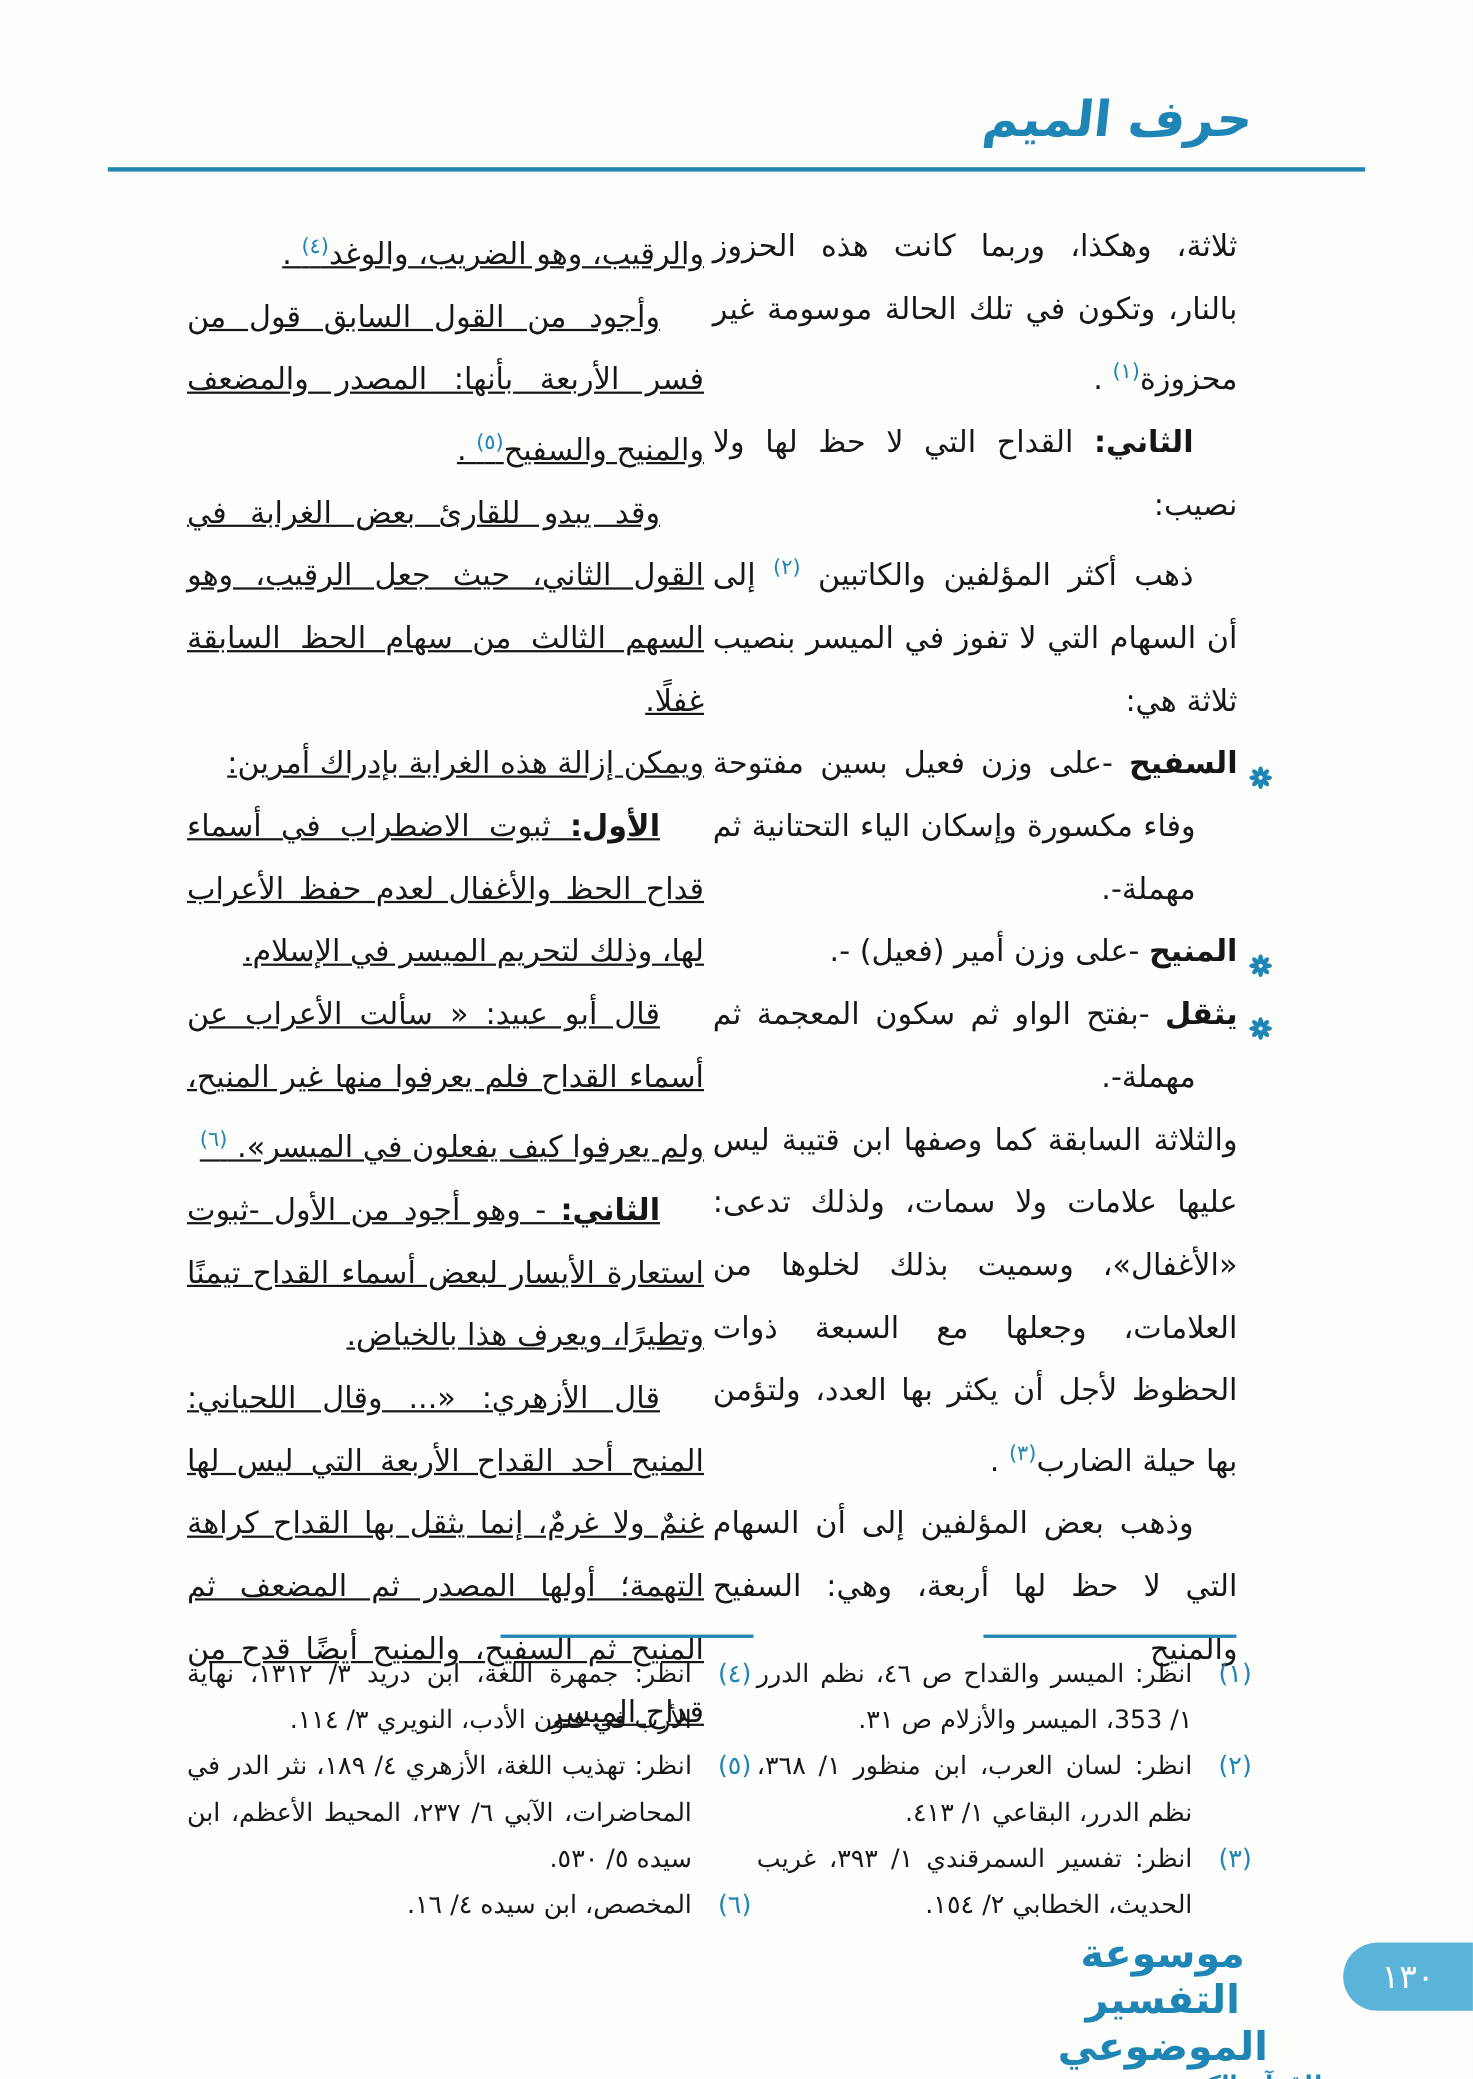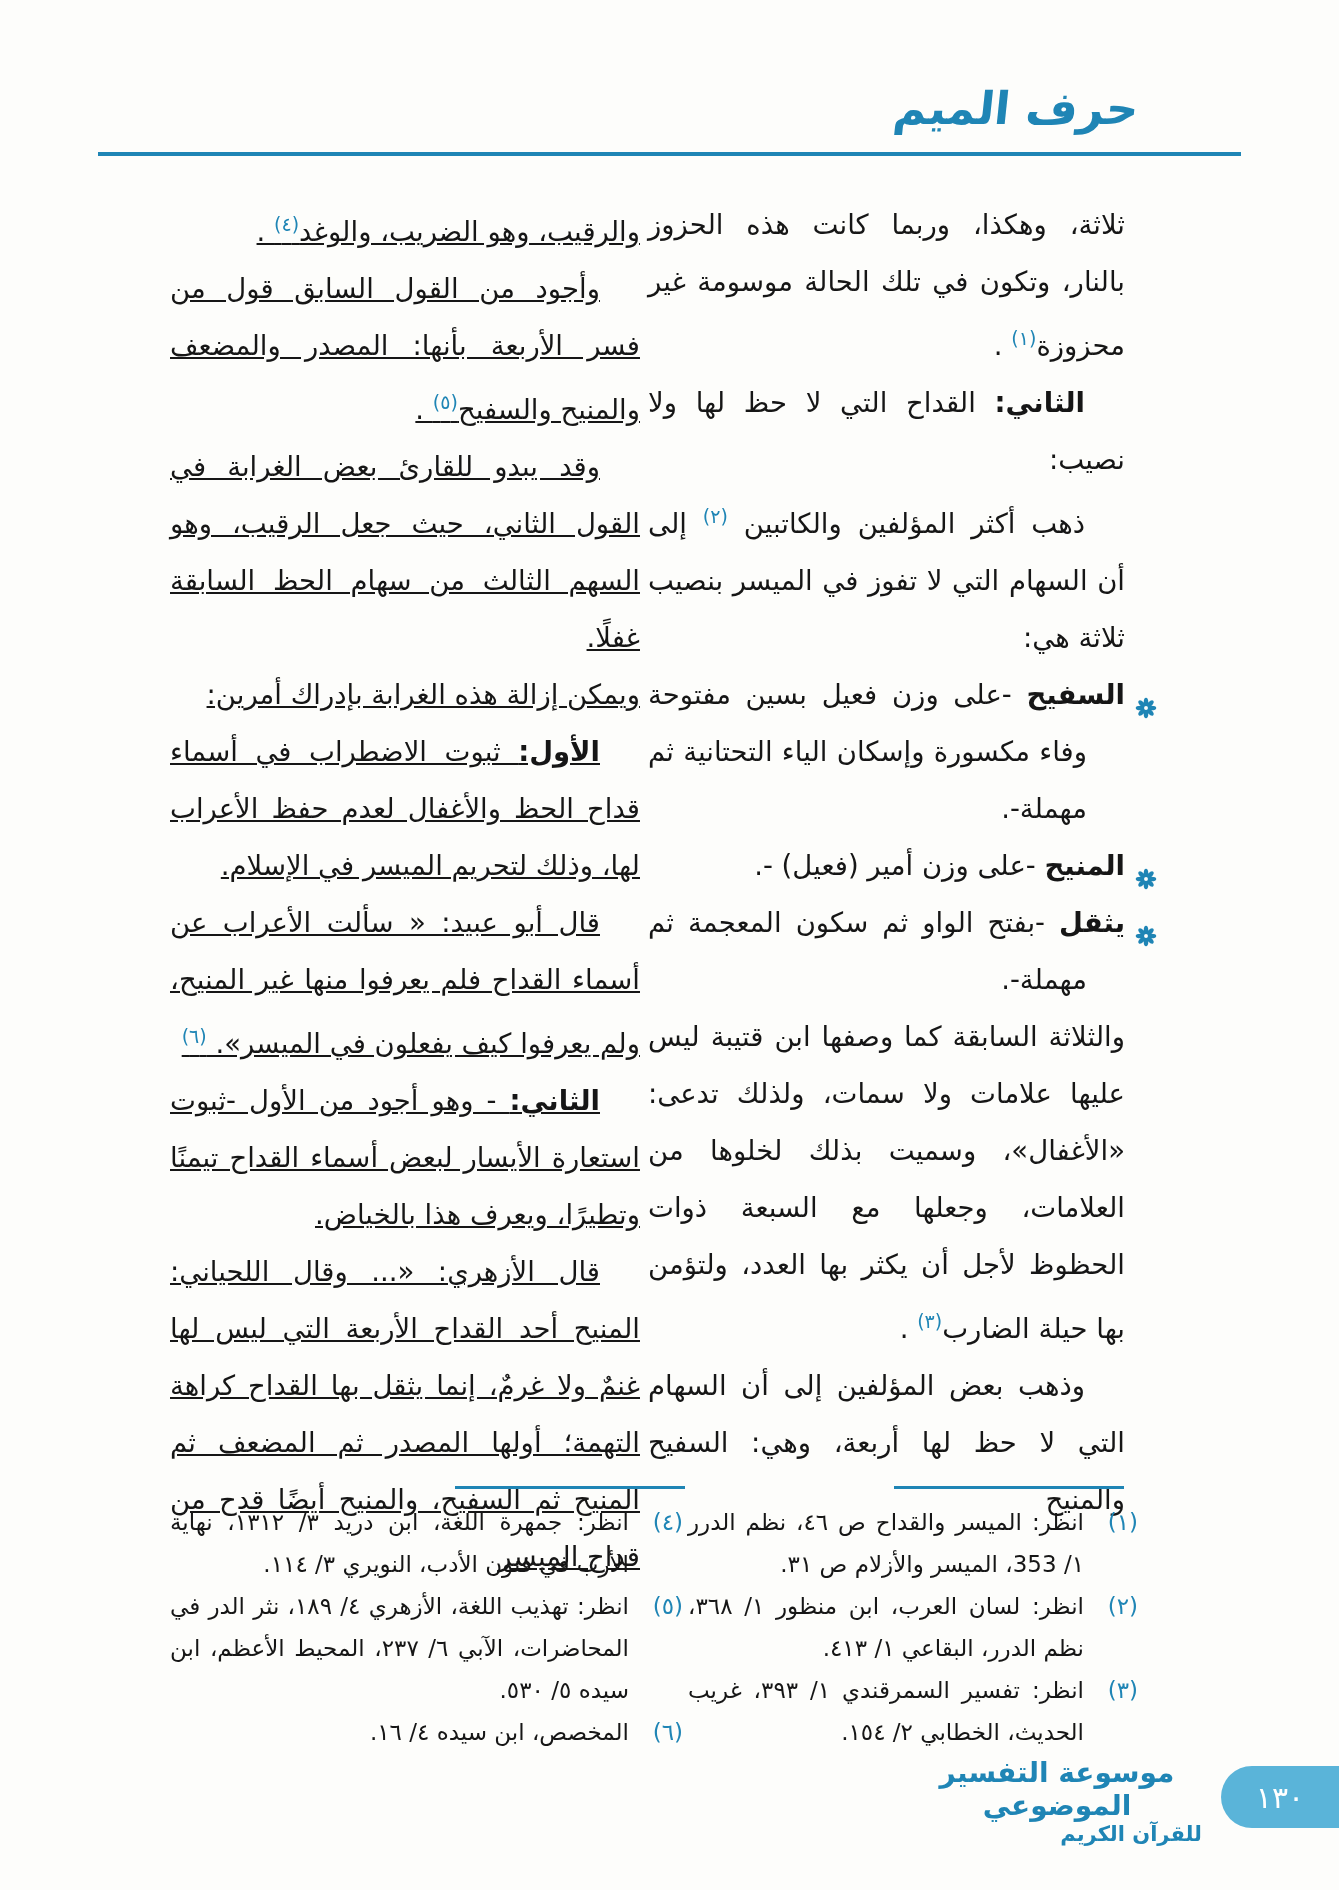--- a/index.html
+++ b/index.html
@@ -33,21 +33,21 @@
   .fn-col1{top:1486px;right:199px;width:452px;}
   .fn-col2{top:1486px;right:654px;width:515px;}
   .fn-sep{height:3px;background:var(--accent,#1f85b5);width:230px;margin:0 16px 12px 0;}
   .fn-sep.flush{margin-right:0;}
   .fn-item{position:relative;padding-right:56px;margin:0;}
   .fn-num{position:absolute;right:2px;top:0;color:var(--accent,#1f85b5);}
   .logo{
     position:absolute;top:1756px;right:137px;width:290px;text-align:center;
     color:var(--accent,#1f85b5);line-height:1.18;
   }
-  .logo-line1{font-size:28px;font-weight:700;letter-spacing:-1px;}
+  .logo-line1{font-size:36px;font-weight:700;letter-spacing:-1px;}
   .logo-line2{font-size:21px;font-weight:700;text-align:right;}
   .badge{
     position:absolute;top:1766px;right:0;width:118px;height:62px;
     background:var(--accent-light,#5ab4d9);border-radius:31px 0 0 31px;
     color:#ffffff;display:flex;align-items:center;justify-content:center;
     font-size:30px;font-weight:400;
   }
 </style>
 </head>
 <body>

